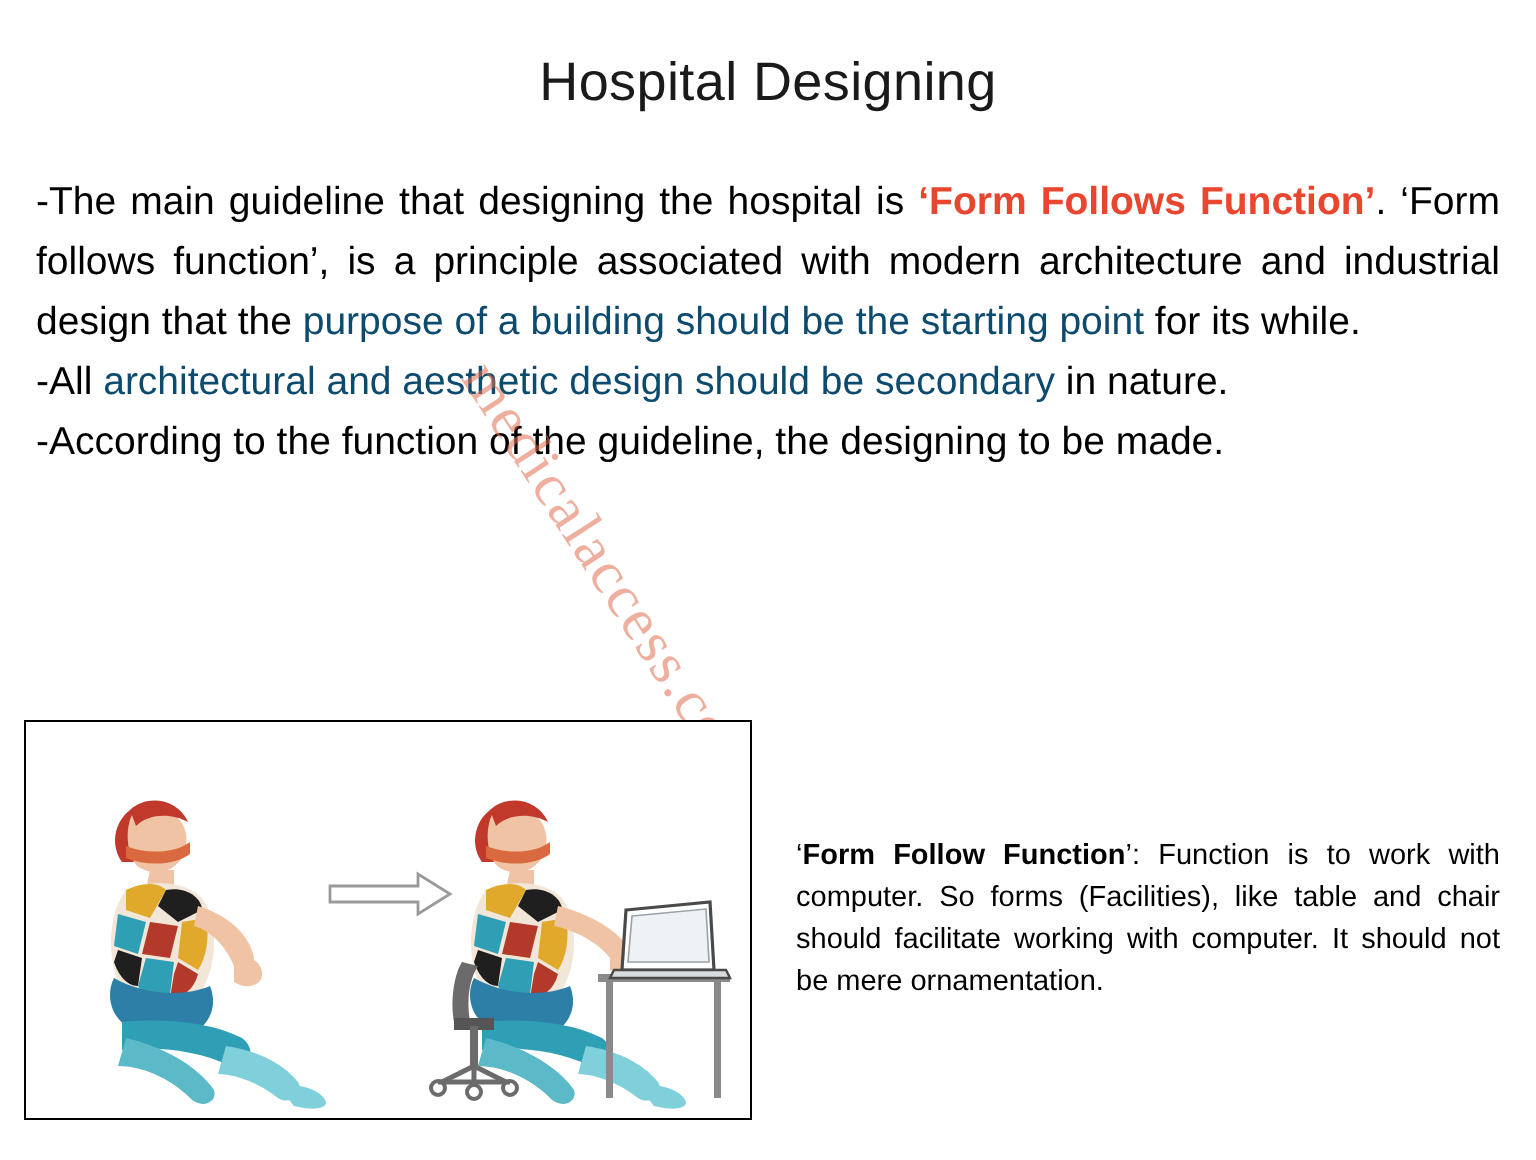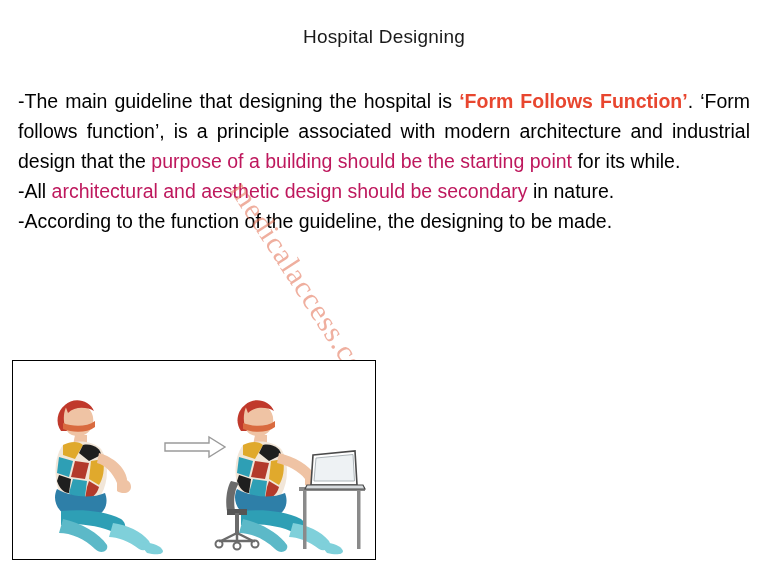--- a/index.html
+++ b/index.html
@@ -16,21 +16,21 @@
     position: relative;
   }
   .slide {
     position: relative;
     width: 768px;
     height: 580px;
     box-sizing: border-box;
   }
   .slide-title {
     text-align: center;
-    font-size: 19px;
+    font-size: 27px;
     font-weight: 400;
     color: #1a1a1a;
     margin: 0;
     padding: 26px 0 0 0;
     letter-spacing: 0.2px;
   }
   .body-text {
     position: absolute;
     top: 86px;
     left: 18px;
@@ -38,21 +38,21 @@
     font-size: 19.5px;
     line-height: 30px;
     text-align: justify;
     text-justify: inter-word;
     color: #000000;
   }
   .body-text p {
     margin: 0 0 0 0;
   }
   .red {
-    color: #be185d;
+    color: #0c4a6e;
   }
   .red-bold {
     color: #e8462f;
     font-weight: bold;
   }
   .bold {
     font-weight: bold;
   }
   .fig-box {
     position: absolute;
@@ -204,14 +204,17 @@
           <rect x="344" y="130" width="3.5" height="58" fill="#8a8a8a"></rect>
 
           <path d="M300 94 L342 90 L344 124 L298 124 Z" fill="#ffffff" stroke="#4a4a4a" stroke-width="1.6"></path>
           <path d="M303 97 L340 93.5 L341.5 120 L301 120 Z" fill="#eef2f4" stroke="#9aa3a8" stroke-width="0.8"></path>
           <path d="M294 124 L350 124 L352 128 L292 128 Z" fill="#d8dcdf" stroke="#4a4a4a" stroke-width="1.2"></path>
         </g>
       </g>
     </svg>
   </div>
 
+  <div class="caption">
+    <span>‘</span><span class="bold">Form Follow Function</span><span>’: Function is to work with computer. So forms (Facilities), like table and chair should facilitate working with computer. It should not be mere ornamentation.</span>
+  </div>
 
 </div>
 
 </body></html>

